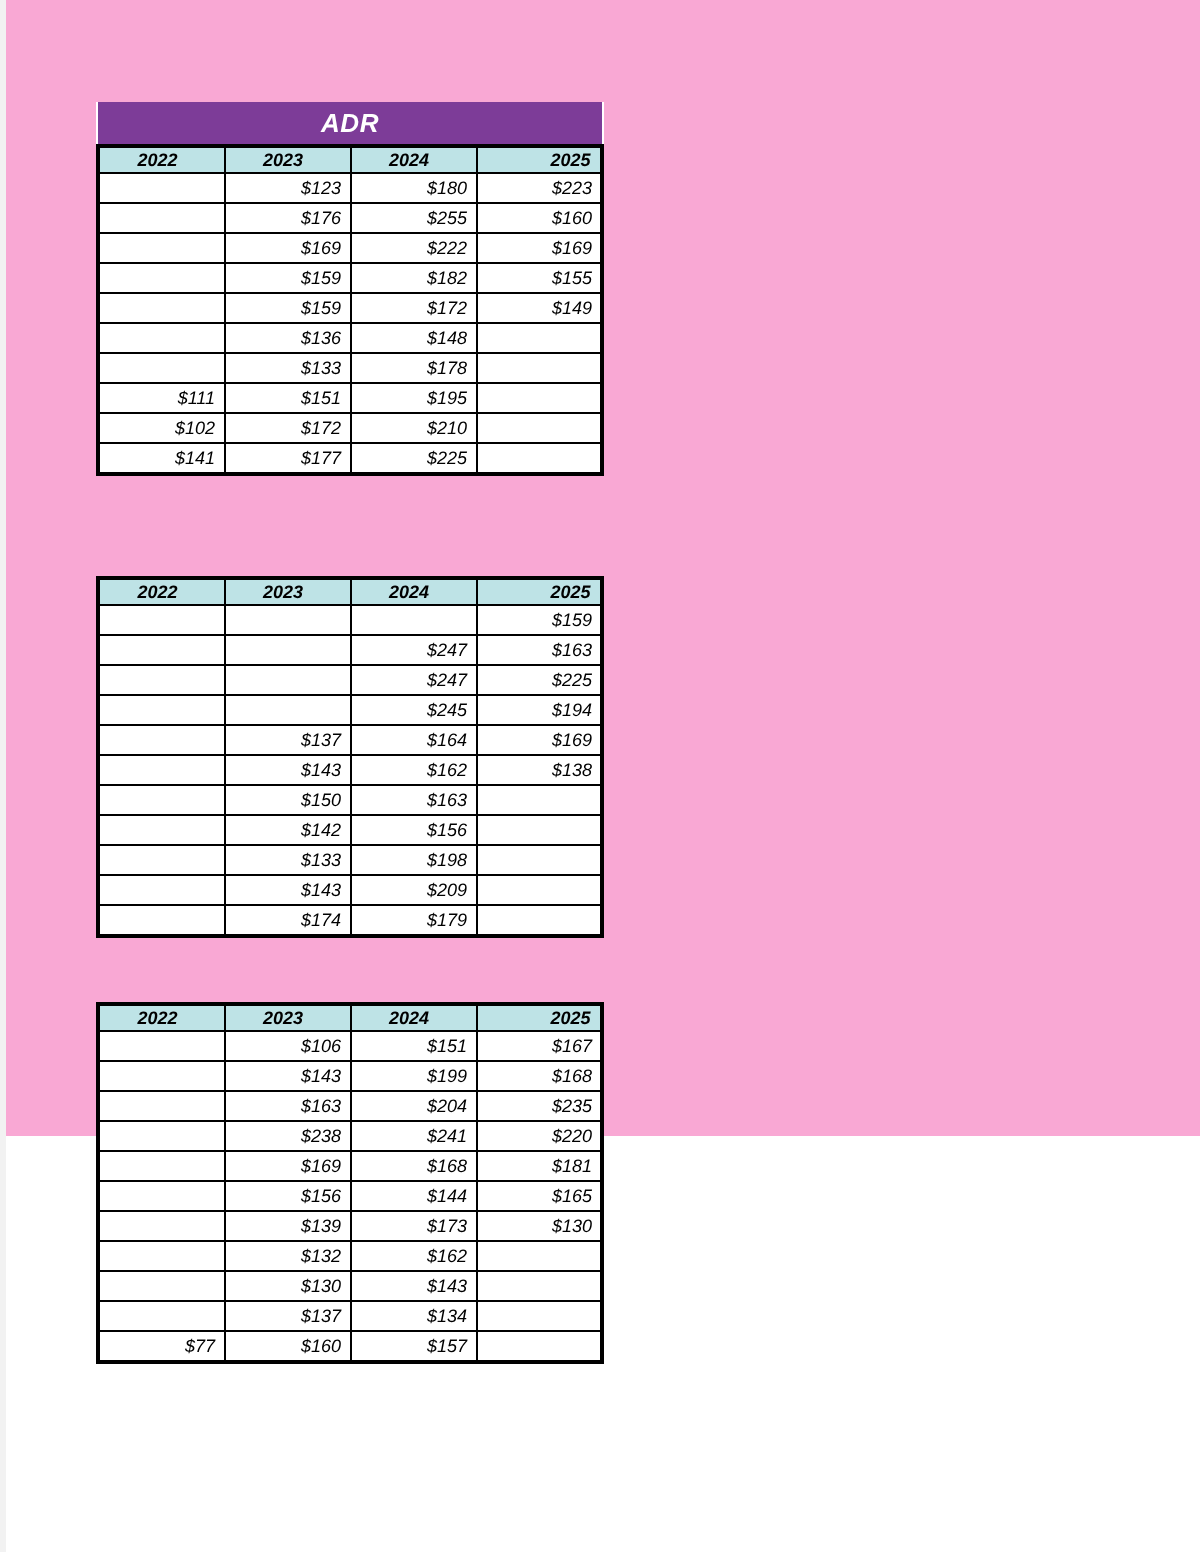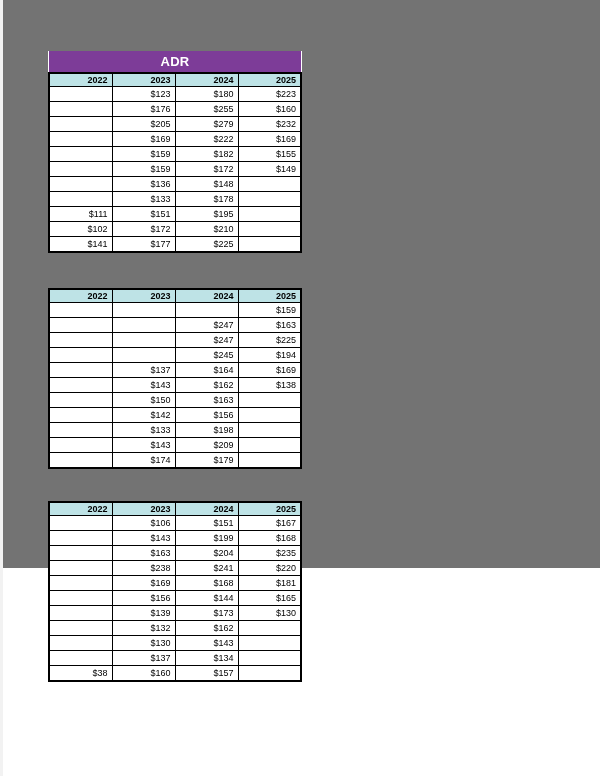--- a/index.html
+++ b/index.html
@@ -12,22 +12,23 @@
     height: 776px;
     position: relative;
     font-family: "Liberation Sans", sans-serif;
     overflow: hidden;
   }
   #page {
     position: absolute;
     left: 0; top: 0;
     width: 600px;
     height: 568px;
-    background: #737373;
+    background: #f9a8d4;
     box-sizing: border-box;
+    font-style: italic;
   }
   .page-edge-left {
     position: absolute;
     left: 0; top: 0;
     width: 3px; height: 776px;
     background: #f2f2f2;
   }
   .sheet {
     position: absolute;
     border-collapse: collapse;
@@ -49,21 +50,21 @@
     padding: 0;
     border: none;
     letter-spacing: 0.3px;
   }
   
   tr.head-row td {
     background: #BEE3E6;
     color: #000000;
     font-size: 9px;
     font-weight: bold;
-    text-align: right;
+    text-align: center;
     height: 12px;
     line-height: 12px;
     padding: 0 4px 0 0;
     border: 1px solid #000000;
     box-sizing: border-box;
   }
   
   tr.data-row td {
     background: #ffffff;
     color: #000000;
@@ -124,26 +125,20 @@
           <td class="lastcol">$223</td>
         </tr>
         <tr class="data-row">
           <td class="first empty-cell"></td>
           <td>$176</td>
           <td>$255</td>
           <td class="lastcol">$160</td>
         </tr>
         <tr class="data-row">
           <td class="first empty-cell"></td>
-          <td>$205</td>
-          <td>$279</td>
-          <td class="lastcol">$232</td>
-        </tr>
-        <tr class="data-row">
-          <td class="first empty-cell"></td>
           <td>$169</td>
           <td>$222</td>
           <td class="lastcol">$169</td>
         </tr>
         <tr class="data-row">
           <td class="first empty-cell"></td>
           <td>$159</td>
           <td>$182</td>
           <td class="lastcol">$155</td>
         </tr>
@@ -337,20 +332,20 @@
           <td>$143</td>
           <td class="lastcol empty-cell"></td>
         </tr>
         <tr class="data-row">
           <td class="first empty-cell"></td>
           <td>$137</td>
           <td>$134</td>
           <td class="lastcol empty-cell"></td>
         </tr>
         <tr class="data-row last">
-          <td class="first">$38</td>
+          <td class="first">$77</td>
           <td>$160</td>
           <td>$157</td>
           <td class="lastcol empty-cell"></td>
         </tr>
       </tbody>
   </table>
 </div>
 
 </body></html>

